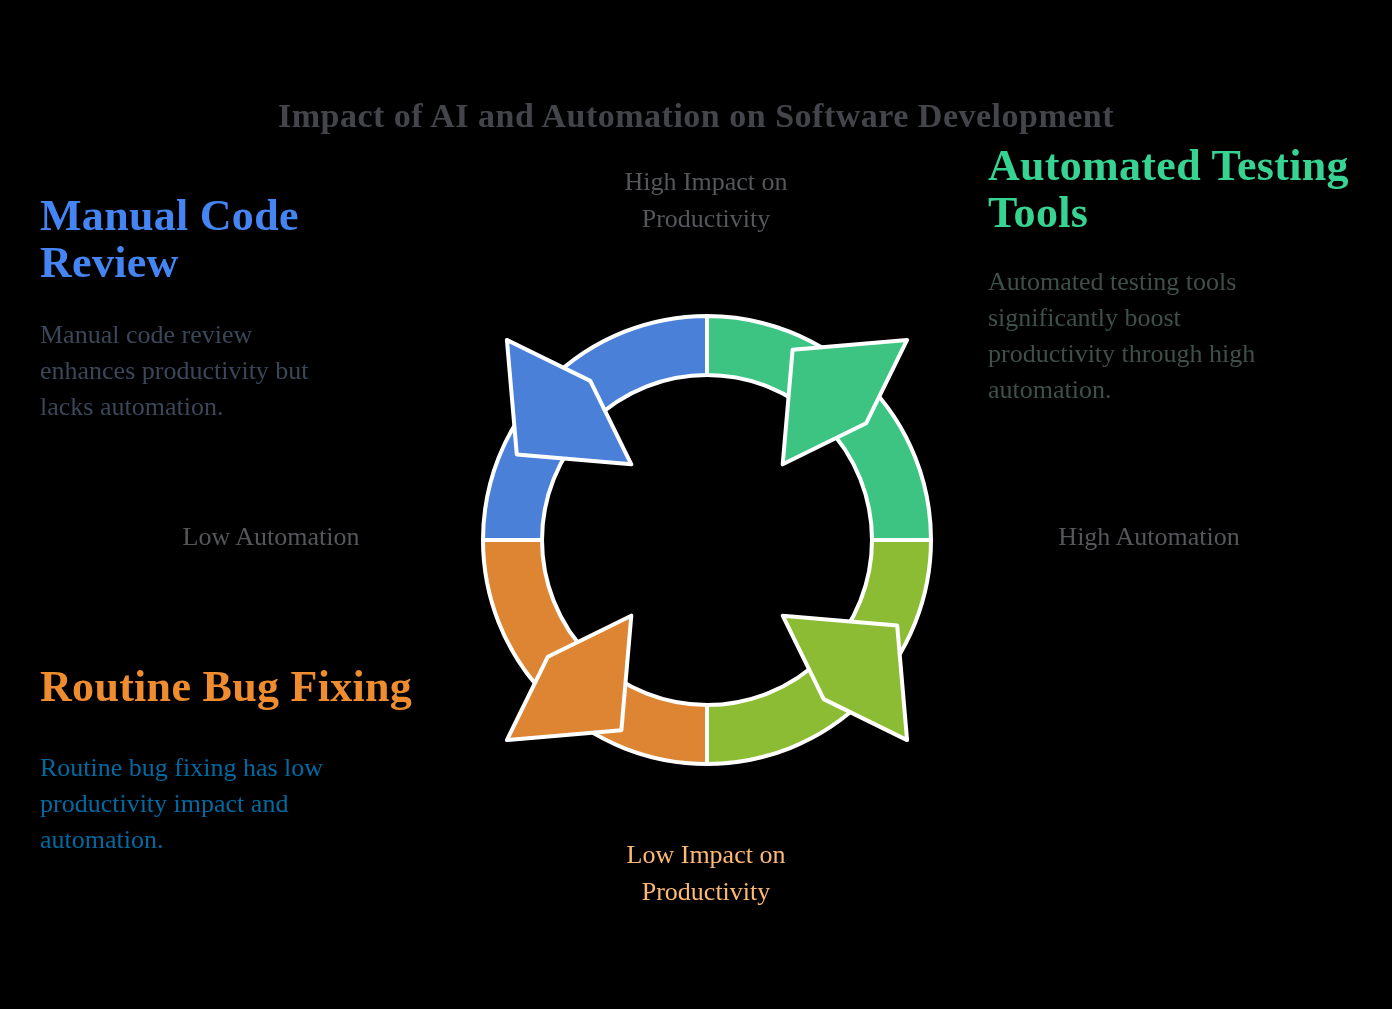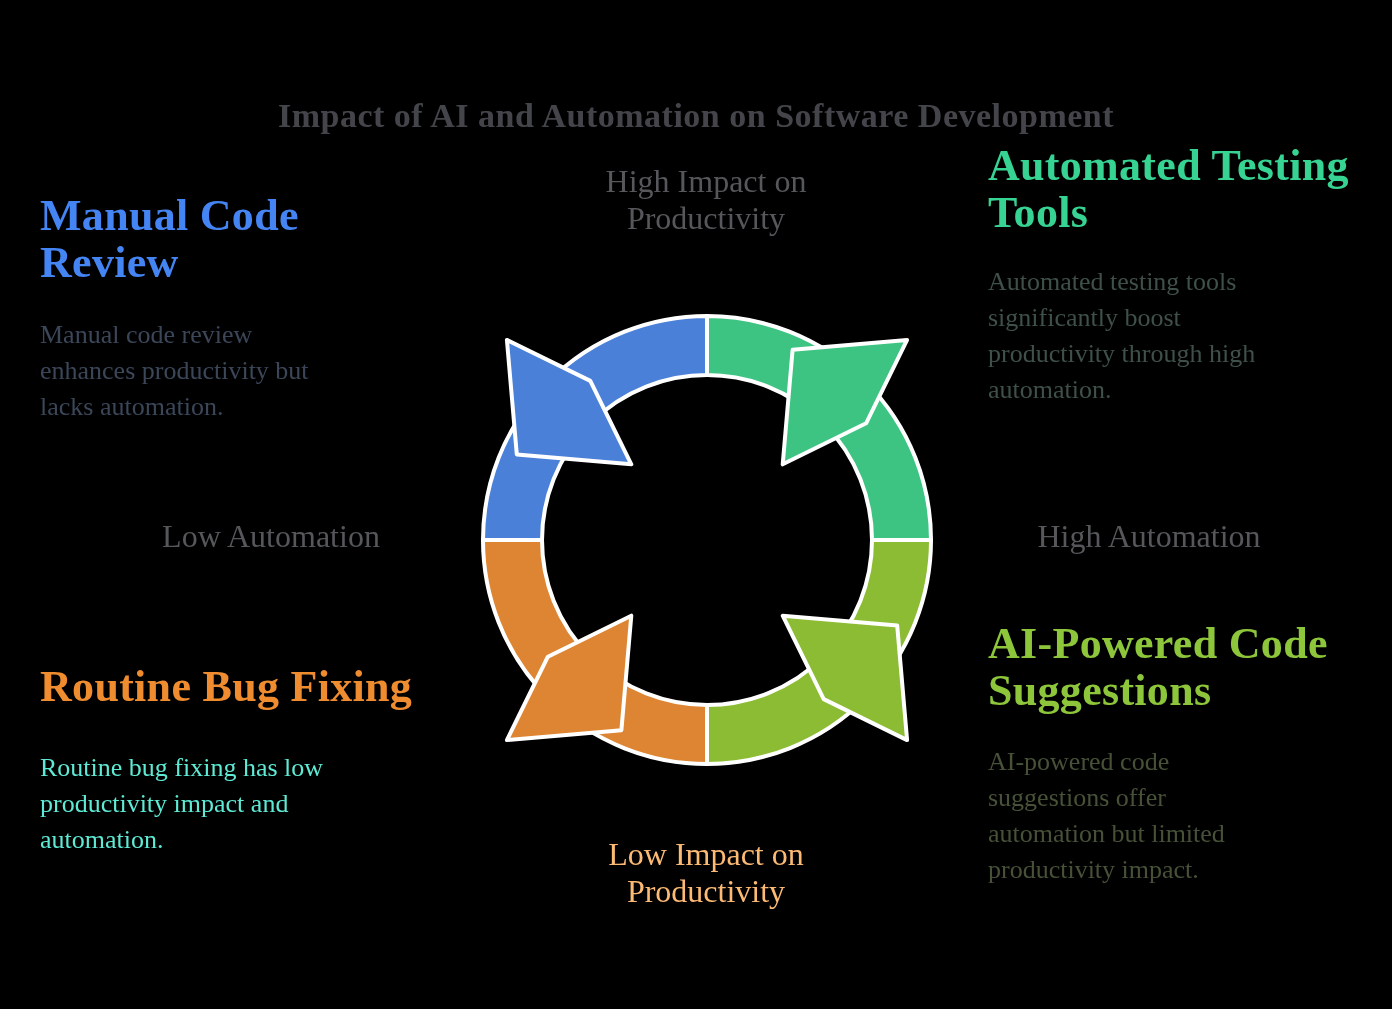--- a/index.html
+++ b/index.html
@@ -17,21 +17,21 @@
     width: 100%;
     margin: 0;
     text-align: center;
     font-size: 34px;
     font-weight: 700;
     line-height: 40px;
     letter-spacing: 0.5px;
   }
   .axis {
     position: absolute;
-    font-size: 32px;
+    font-size: 26px;
     line-height: 37px;
     text-align: center;
     white-space: pre-line;
   }
   .axis-top    { left: 446px; width: 520px; top: 163px; }
   .axis-bottom { left: 446px; width: 520px; top: 836px; }
   .axis-left   { left: 71px;  width: 400px; top: 518px; }
   .axis-right  { left: 949px; width: 400px; top: 518px; }
   .block { position: absolute; }
   .block h2 {
@@ -93,32 +93,24 @@
 
   <section class="block block-tr">
     <h2 style="color: rgb(54, 211, 146);">Automated Testing
 Tools</h2>
     <p style="color: rgb(63, 80, 73);">Automated testing tools
 significantly boost
 productivity through high
 automation.</p>
   </section>
 
-  <section class="block block-br">
-    <h2 style="color: rgb(141, 197, 59);">AI-Powered Code
-Suggestions</h2>
-    <p style="color: rgb(71, 81, 56);">AI-powered code
-suggestions offer
-automation but limited
-productivity impact.</p>
-  </section>
 
   <section class="block block-bl">
     <h2 style="color: rgb(239, 140, 47);">Routine Bug Fixing</h2>
-    <p style="color: #5eead4;">Routine bug fixing has low
+    <p style="color: #0369a1;">Routine bug fixing has low
 productivity impact and
 automation.</p>
   </section>
 
   <svg class="cycle" viewBox="0 0 480 480" aria-hidden="true">
 
     <path d="M 16,240 A 224,224 0 0 1 240,16 L 240,75 A 165,165 0 0 0 75,240 Z" fill="#4B80D9"></path>
     <path d="M 240,16 A 224,224 0 0 1 464,240 L 405,240 A 165,165 0 0 0 240,75 Z" fill="#3EC482"></path>
     <path d="M 464,240 A 224,224 0 0 1 240,464 L 240,405 A 165,165 0 0 0 405,240 Z" fill="#8BBC34"></path>
     <path d="M 240,464 A 224,224 0 0 1 16,240 L 75,240 A 165,165 0 0 0 240,405 Z" fill="#DD8533"></path>

